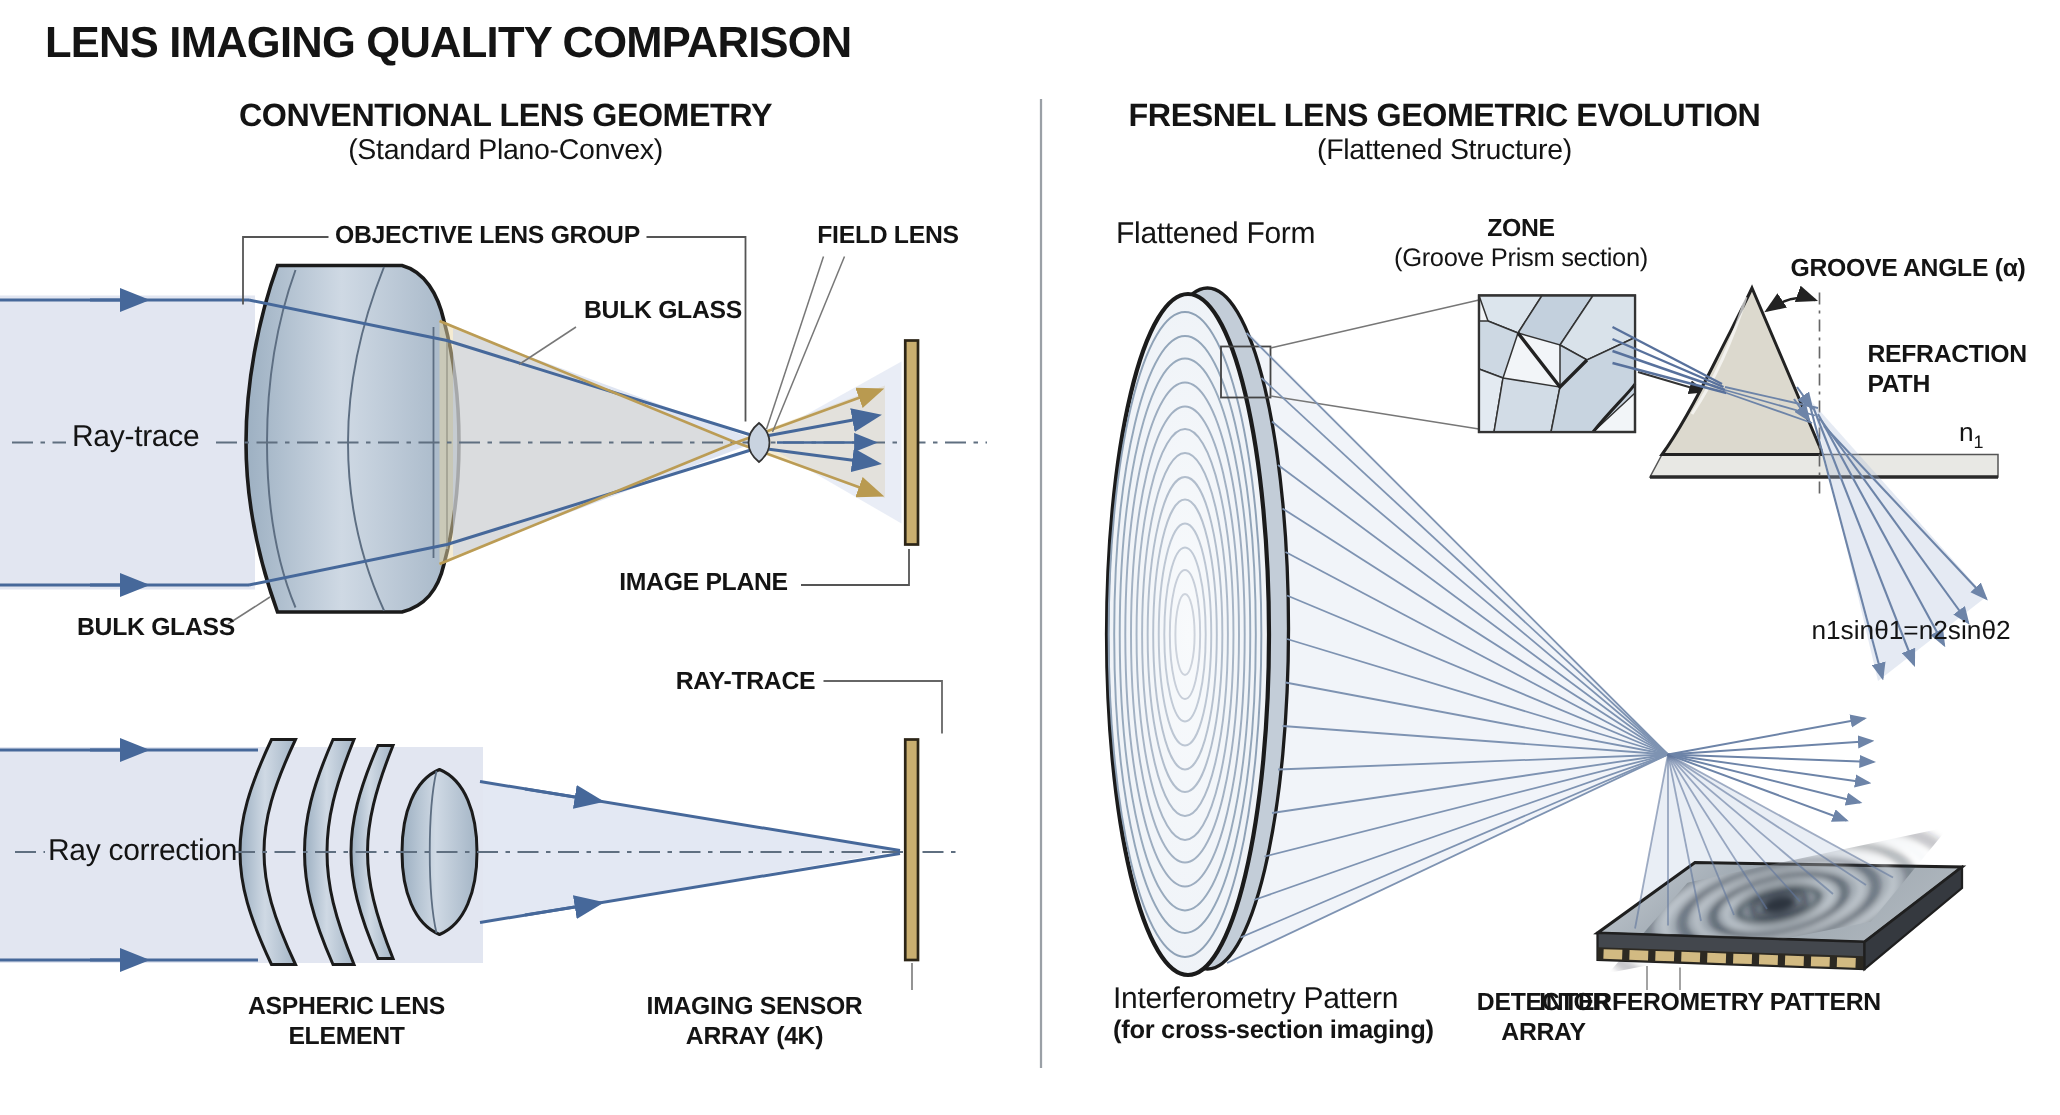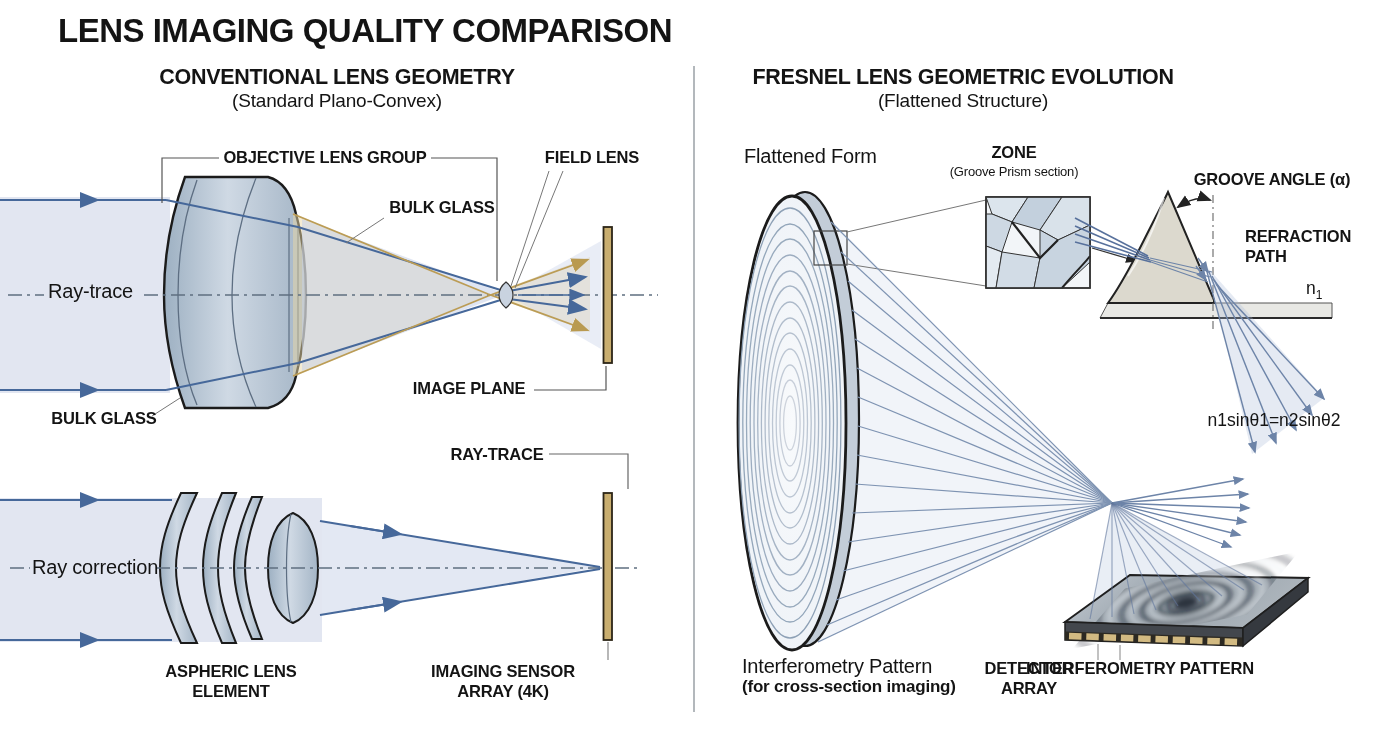--- a/index.html
+++ b/index.html
@@ -3,24 +3,24 @@
 <meta charset="utf-8">
 <style>
   html,body{margin:0;padding:0;background:#fff;}
   #stage{position:relative;width:1373px;height:743px;background:#ffffff;overflow:hidden;
          font-family:"Liberation Sans",sans-serif;color:#111;}
   svg{position:absolute;left:0;top:0;}
   .lbl{position:absolute;white-space:nowrap;color:#141414;line-height:1.12;}
   .ctr{transform:translateX(-50%);text-align:center;}
   .caps{font-size:16.5px;font-weight:600;letter-spacing:-0.2px;}
   .capsline{line-height:20px;}
-  .sub1{font-size:13px;font-weight:400;letter-spacing:-0.2px;}
+  .sub1{font-size:17px;font-weight:400;letter-spacing:-0.2px;}
   .t20{font-size:20px;font-weight:500;letter-spacing:-0.2px;}
   .t17{font-size:17px;font-weight:700;letter-spacing:-0.2px;}
-  .main-title{font-size:33px;font-weight:800;letter-spacing:-0.5px;margin-left:28px;}
+  .main-title{font-size:29px;font-weight:800;letter-spacing:-0.5px;}
   .panel-title{font-size:21.5px;font-weight:700;letter-spacing:-0.3px;}
   .panel-sub{font-size:19px;font-weight:400;letter-spacing:-0.2px;}
   .eq{font-size:17.5px;font-weight:500;text-align:center;}
   sub.nsub{font-size:12px;}
 </style>
 </head>
 <body>
 
 <div id="stage">
 

